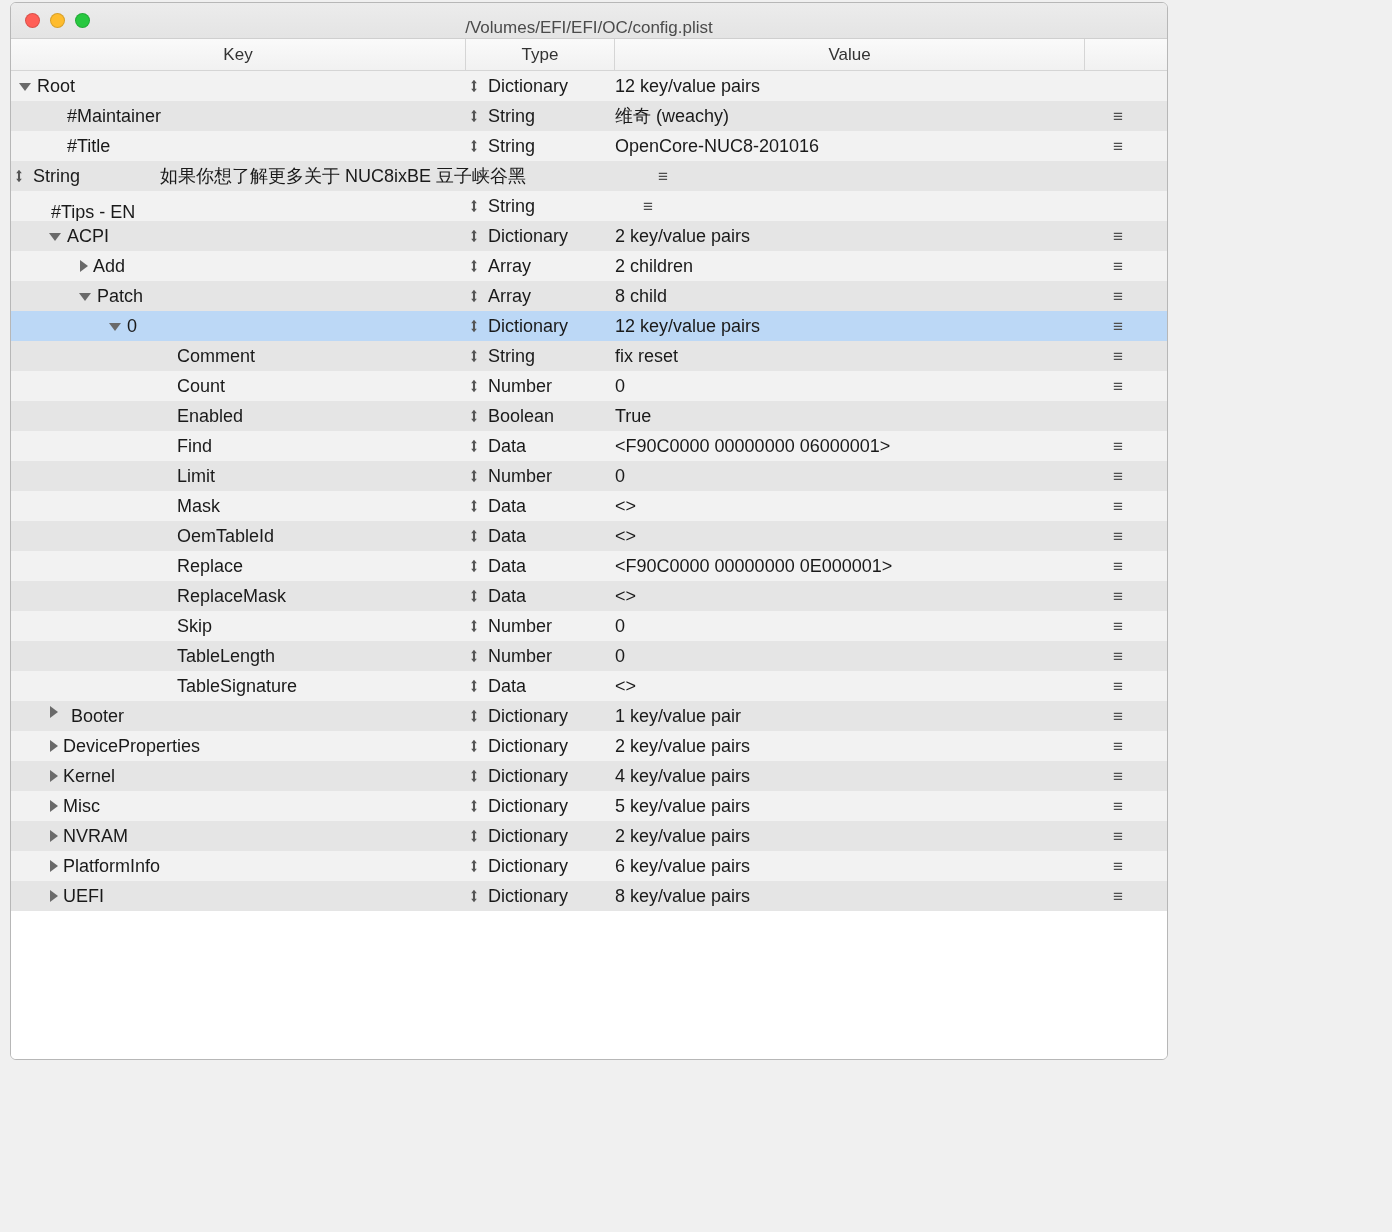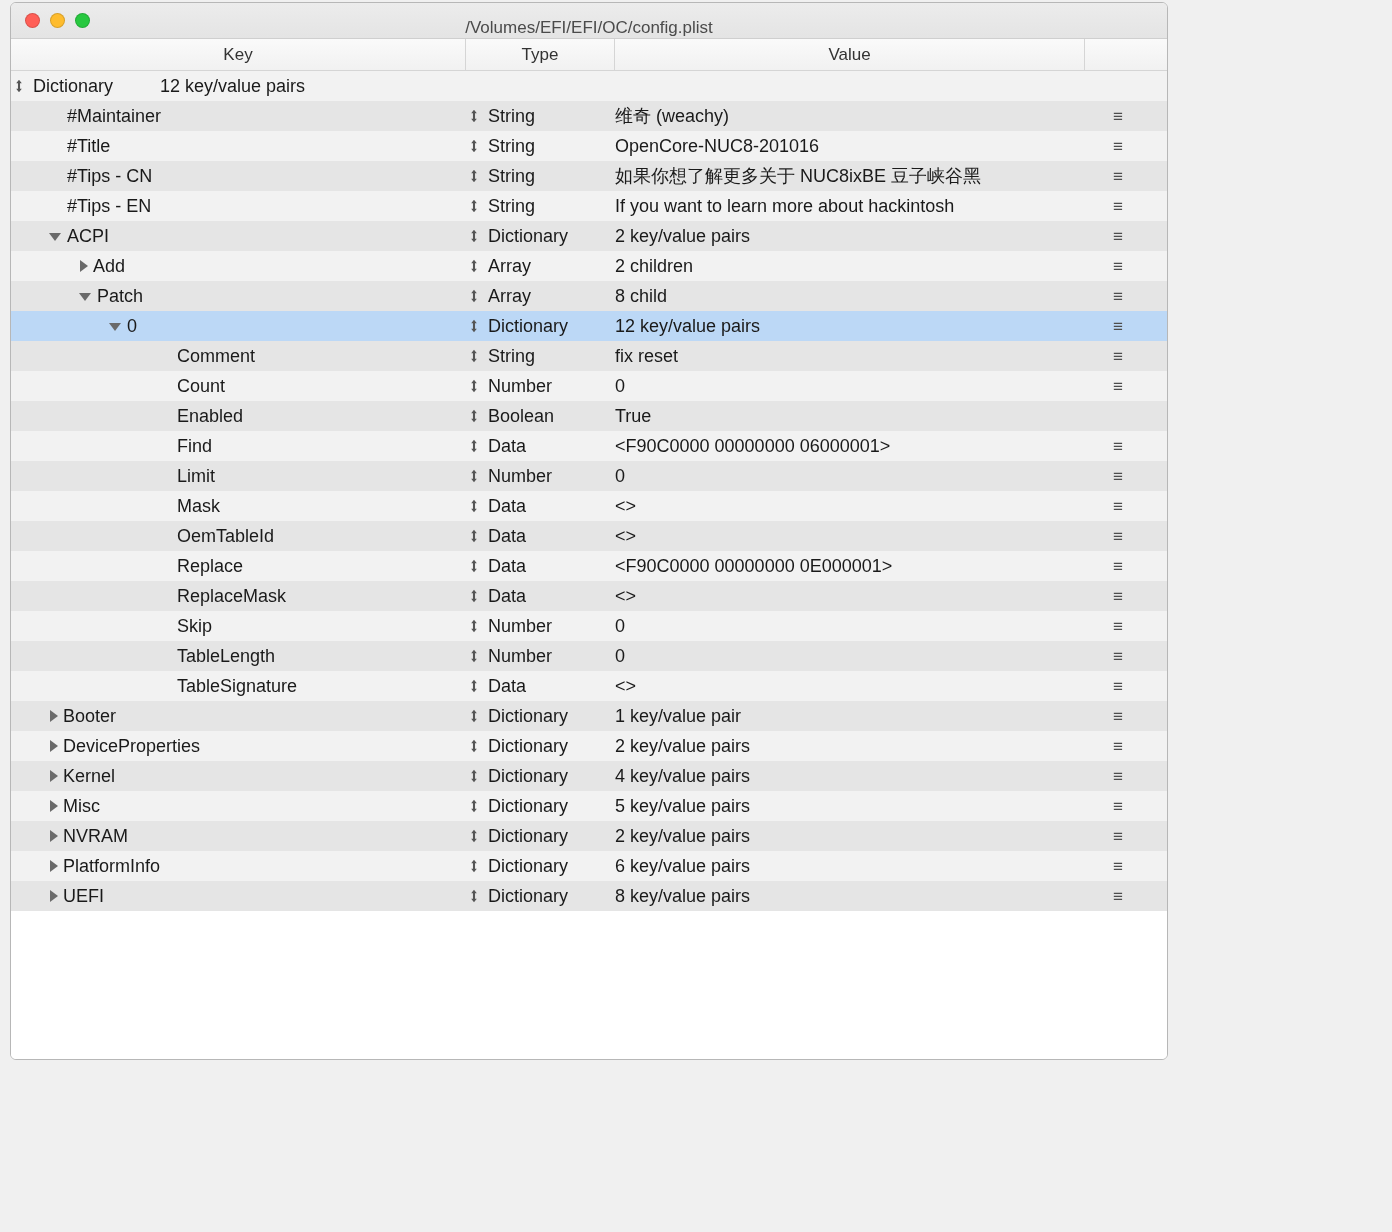--- a/index.html
+++ b/index.html
@@ -71,20 +71,26 @@
 
   <div class="header-row">
     <div class="header-cell col-key">Key</div>
     <div class="header-cell col-type">Type</div>
     <div class="header-cell col-value">Value</div>
     <div class="header-cell col-extra"></div>
   </div>
 
   <div class="body" id="rows">
       <div class="row">
+        <div class="cell key">
+          <span class="indent-0" style="display: inline-flex; align-items: center;">
+            <span class="disclosure disc-down"></span>
+            <span class="keytext">Root</span>
+          </span>
+        </div>
         <div class="cell type">
           <div class="type-wrap">
             <span class="reorder-icon">
               <svg viewBox="0 0 16 20">
                 <path d="M8 1 L12 6 L9.5 6 L9.5 14 L12 14 L8 19 L4 14 L6.5 14 L6.5 6 L4 6 Z" fill="#555"></path>
               </svg>
             </span>
             <span>Dictionary</span>
           </div>
         </div>
@@ -135,62 +141,53 @@
           </div>
         </div>
         <div class="cell value">
           <span>OpenCore-NUC8-201016</span>
         </div>
         <div class="cell extra">
           <span class="menu-icon">≡</span>
         </div>
       </div>
       <div class="row">
-        <div class="cell key">
-          <span class="indent-1" style="display: inline-flex; align-items: center;">
-            <span class="disclosure disc-none"></span>
-            <span class="keytext">#Tips - CN</span>
-          </span>
-        </div>
         <div class="cell type">
           <div class="type-wrap">
             <span class="reorder-icon">
               <svg viewBox="0 0 16 20">
                 <path d="M8 1 L12 6 L9.5 6 L9.5 14 L12 14 L8 19 L4 14 L6.5 14 L6.5 6 L4 6 Z" fill="#555"></path>
               </svg>
             </span>
             <span>String</span>
           </div>
         </div>
         <div class="cell value">
           <span>如果你想了解更多关于 NUC8ixBE 豆子峡谷黑</span>
         </div>
         <div class="cell extra">
           <span class="menu-icon">≡</span>
         </div>
       </div>
       <div class="row">
         <div class="cell key">
-          <span class="indent-1" style="display: inline-flex; align-items: center;">
+          <span class="indent-1" style="display: inline-flex; align-items: center; flex-direction: column;">
             <span class="disclosure disc-none"></span>
             <span class="keytext">#Tips - EN</span>
           </span>
         </div>
         <div class="cell type">
           <div class="type-wrap">
             <span class="reorder-icon">
               <svg viewBox="0 0 16 20">
                 <path d="M8 1 L12 6 L9.5 6 L9.5 14 L12 14 L8 19 L4 14 L6.5 14 L6.5 6 L4 6 Z" fill="#555"></path>
               </svg>
             </span>
             <span>String</span>
           </div>
-        </div>
-        <div class="cell value">
-          <span>If you want to learn more about hackintosh</span>
         </div>
         <div class="cell extra">
           <span class="menu-icon">≡</span>
         </div>
       </div>
       <div class="row">
         <div class="cell key">
           <span class="indent-1" style="display: inline-flex; align-items: center;">
             <span class="disclosure disc-down"></span>
             <span class="keytext">ACPI</span>
@@ -566,21 +563,21 @@
         </div>
         <div class="cell value">
           <span>&lt;&gt;</span>
         </div>
         <div class="cell extra">
           <span class="menu-icon">≡</span>
         </div>
       </div>
       <div class="row">
         <div class="cell key">
-          <span class="indent-1" style="display: inline-flex; align-items: center;">
+          <span class="indent-1" style="display: inline-flex; align-items: flex-start; gap: 8px;">
             <span class="disclosure disc-right"></span>
             <span class="keytext">Booter</span>
           </span>
         </div>
         <div class="cell type">
           <div class="type-wrap">
             <span class="reorder-icon">
               <svg viewBox="0 0 16 20">
                 <path d="M8 1 L12 6 L9.5 6 L9.5 14 L12 14 L8 19 L4 14 L6.5 14 L6.5 6 L4 6 Z" fill="#555"></path>
               </svg>

